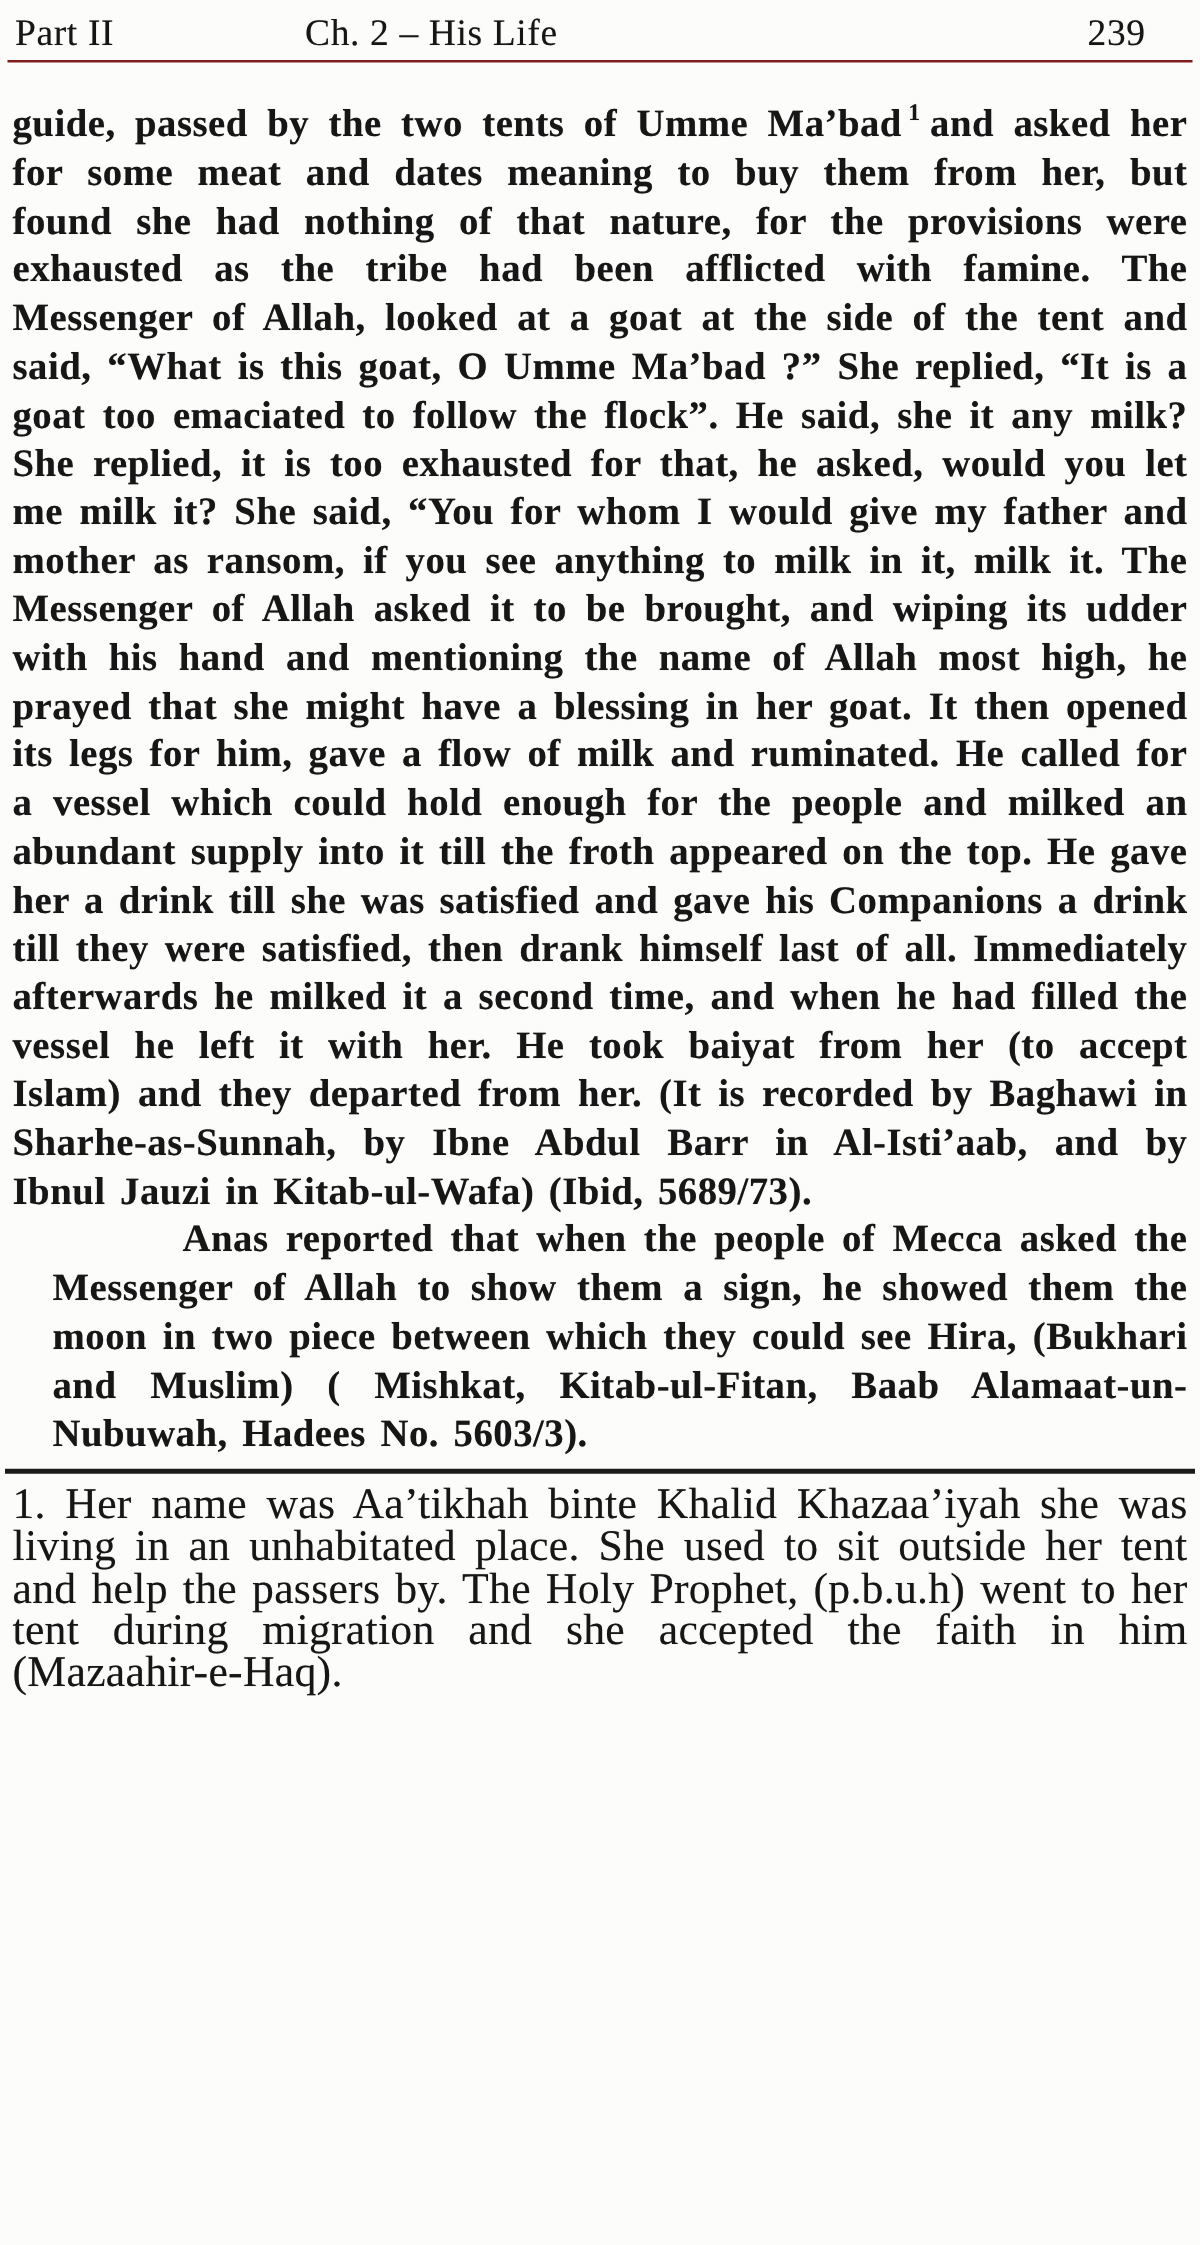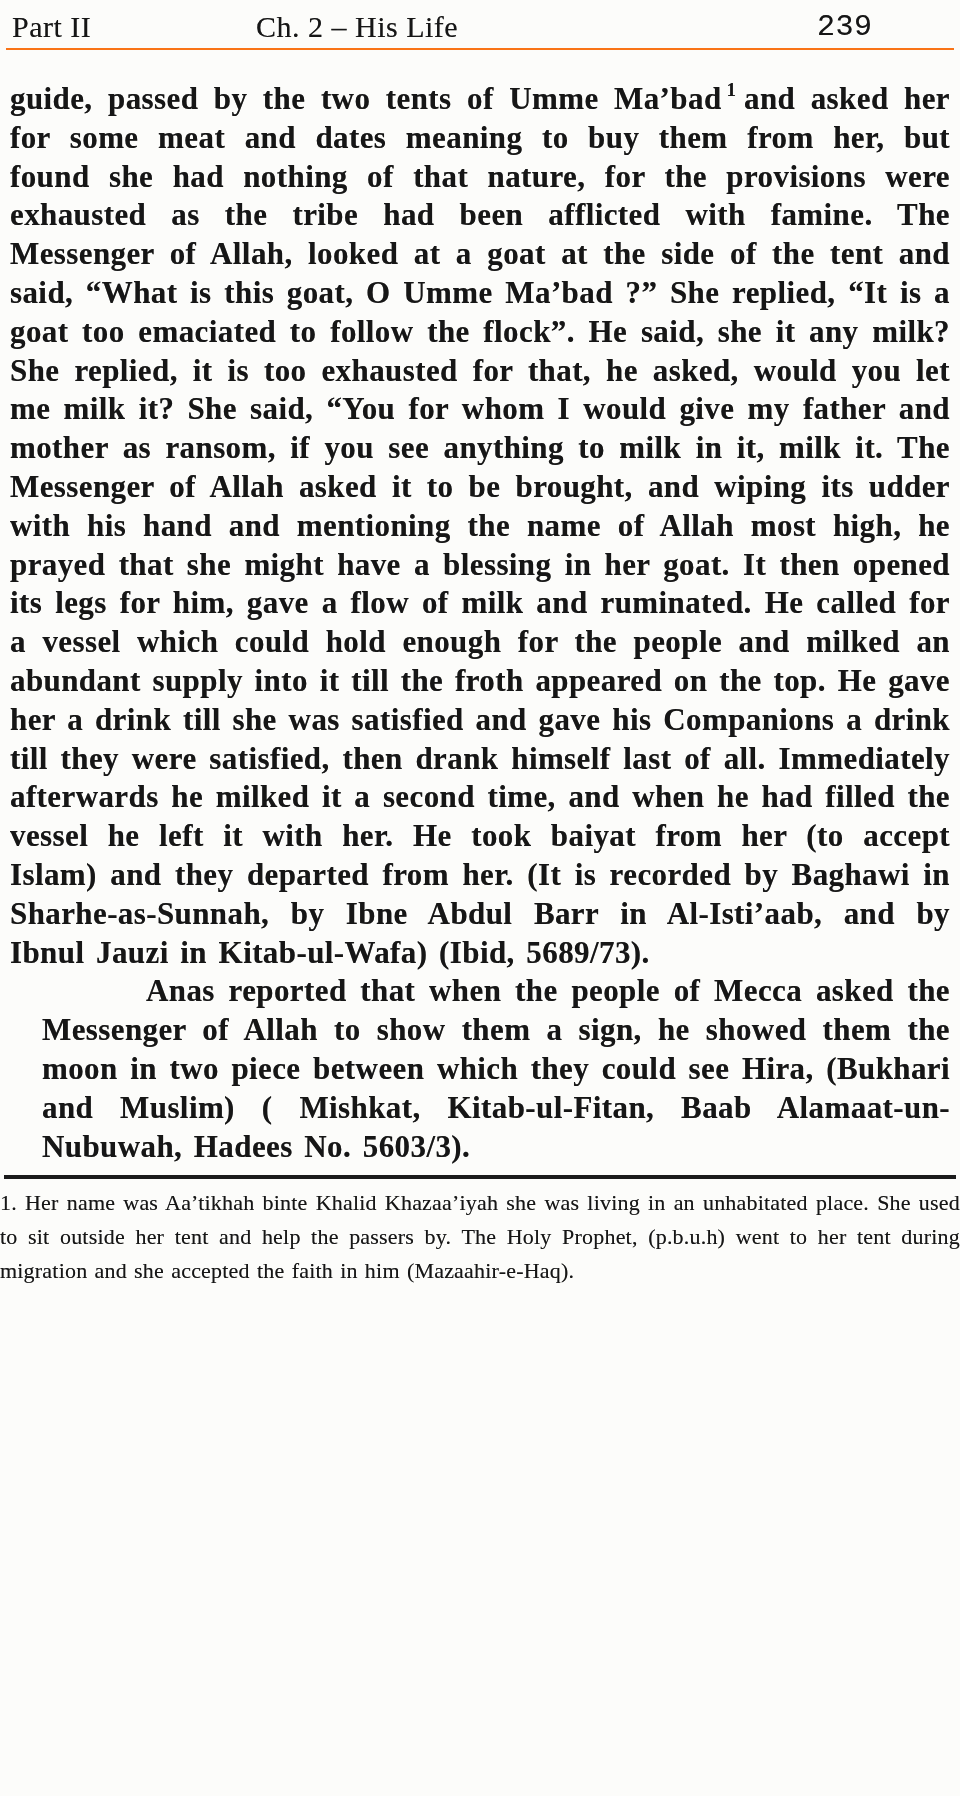--- a/index.html
+++ b/index.html
@@ -17,25 +17,25 @@
     text-shadow: 0 0 0.6px rgba(25,25,25,0.5);
   }
 
   
   .running-header {
     position: relative;
     height: 40px;
     margin: 10px 6px 0 6px;
     font-size: 30px;
     letter-spacing: 0.5px;
-    border-bottom: 2px solid #f97316;
+    border-bottom: 2px solid #7f1d1d;
   }
   .hdr-left   { position: absolute; left: 6px;   top: 0; }
-  .hdr-center { position: absolute; left: 250px; top: 0; }
-  .hdr-right  { position: absolute; left: 811px; top: 0; font-family: Liberation Mono, monospace; }
+  .hdr-center { position: absolute; left: 238px; top: 0; }
+  .hdr-right  { position: absolute; left: 864px; top: 0; }
 
   
   .body-text {
     margin: 30px 10px 0 10px;
     font-size: 31px;
     line-height: 38.8px;
     letter-spacing: 0.4px;
     word-spacing: 3.5px;
     text-align: justify;
   }
@@ -59,22 +59,22 @@
     margin: 56px 0 44px 0;
   }
 
   
   .footnote-rule {
     height: 4px;
     background: #1b1b1b;
     margin: 9px 4px 7px 4px;
   }
   .footnote {
-    margin: 0 0;
-    font-size: 22px;
+    margin: 0 10px;
+    font-size: 35px;
     line-height: 33.6px;
     letter-spacing: 0.2px;
     word-spacing: 1.5px;
     text-align: justify;
   }
 </style>
 </head>
 <body>
 
 <div class="page">

